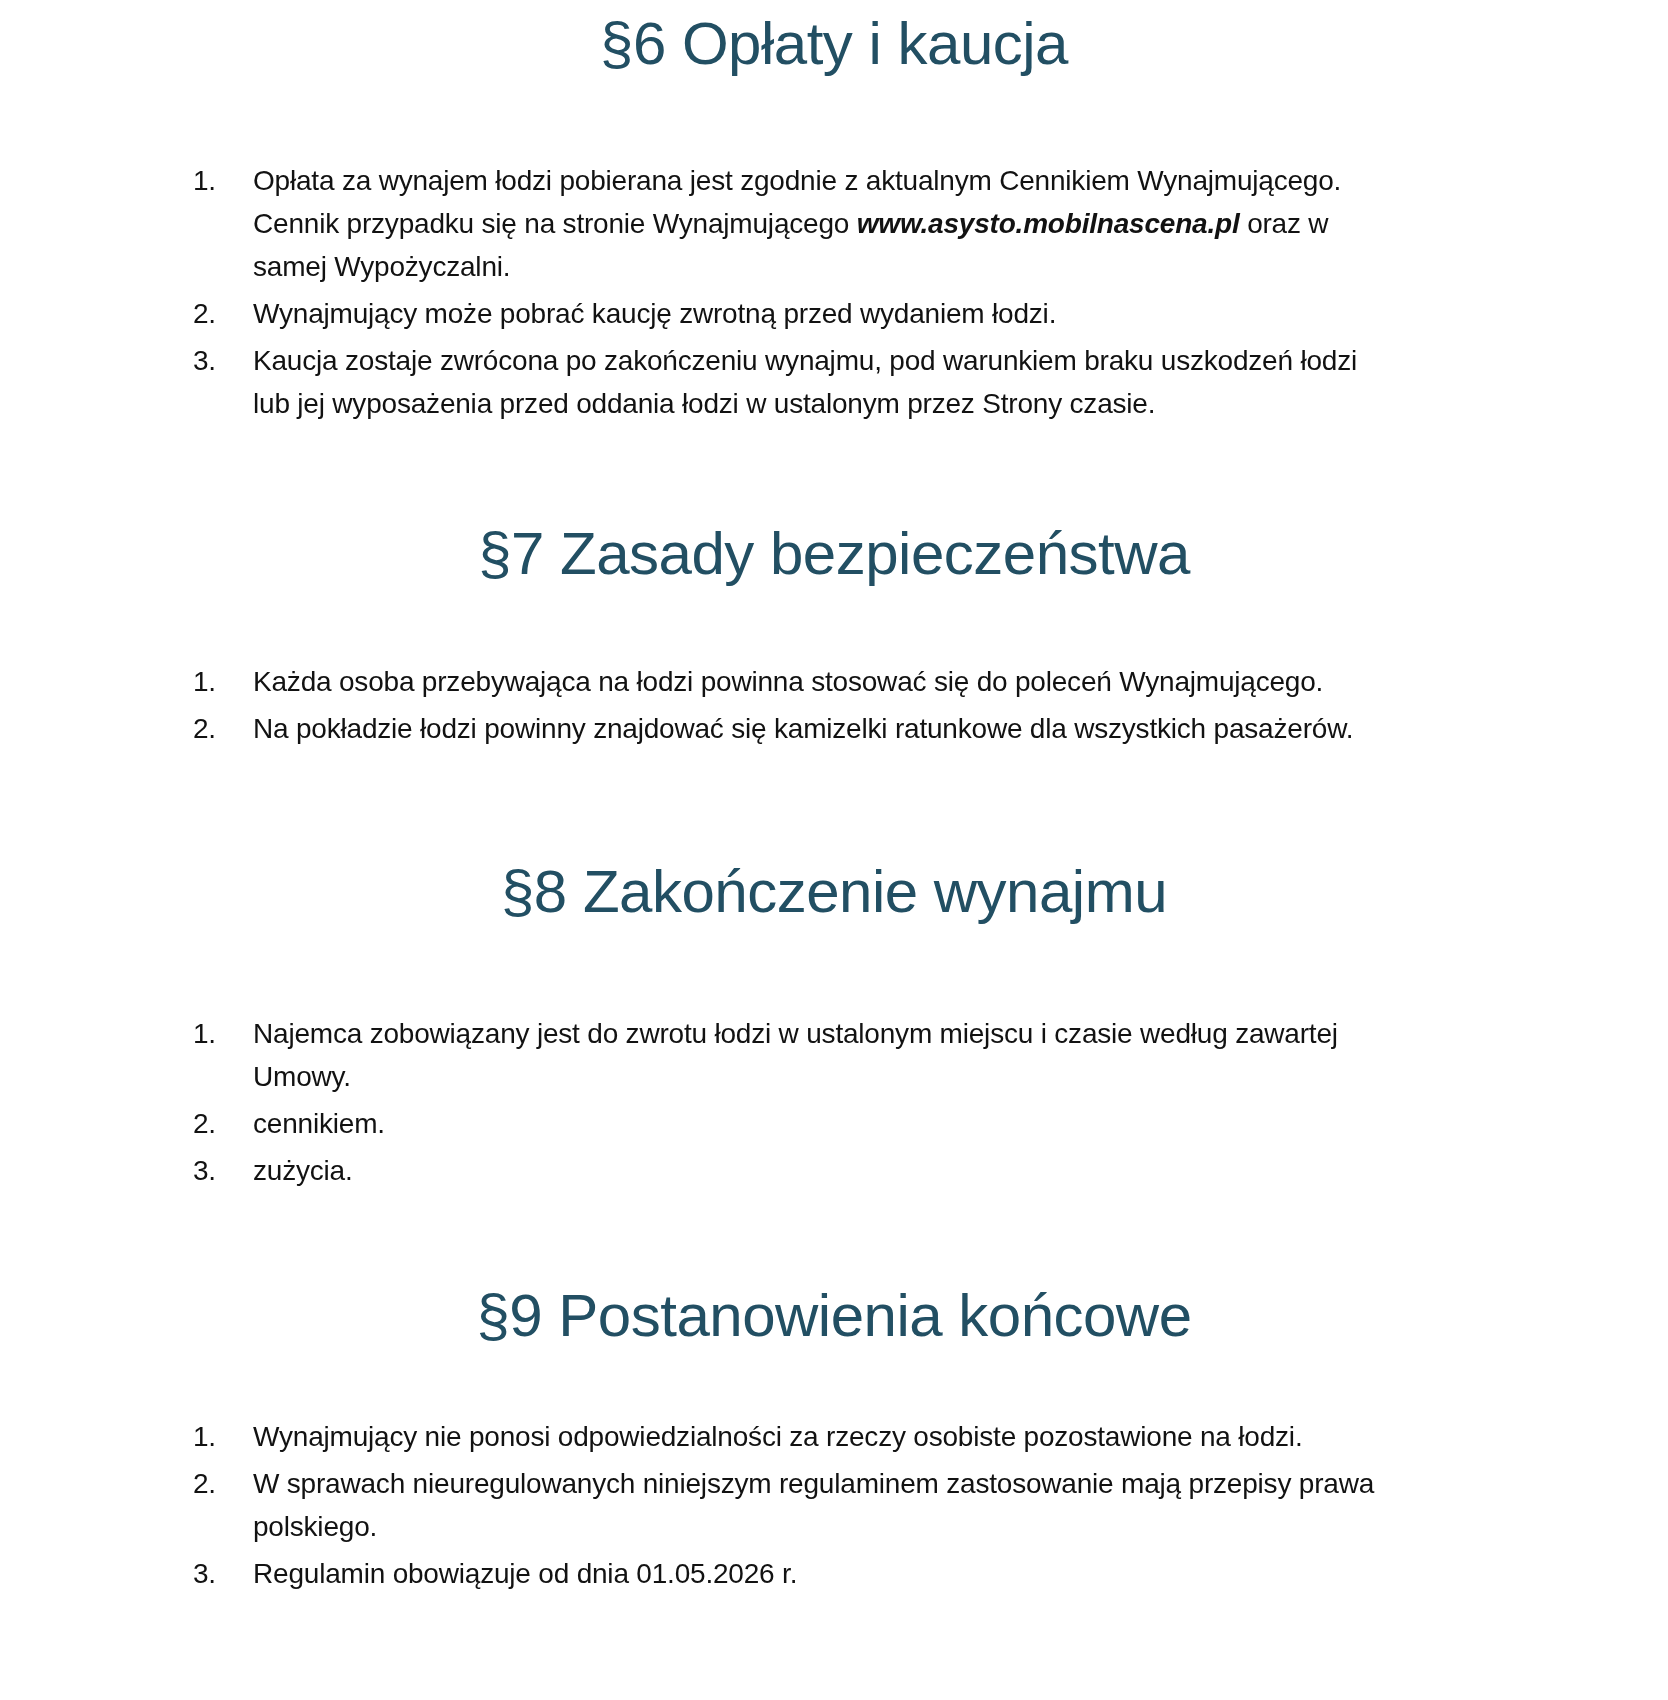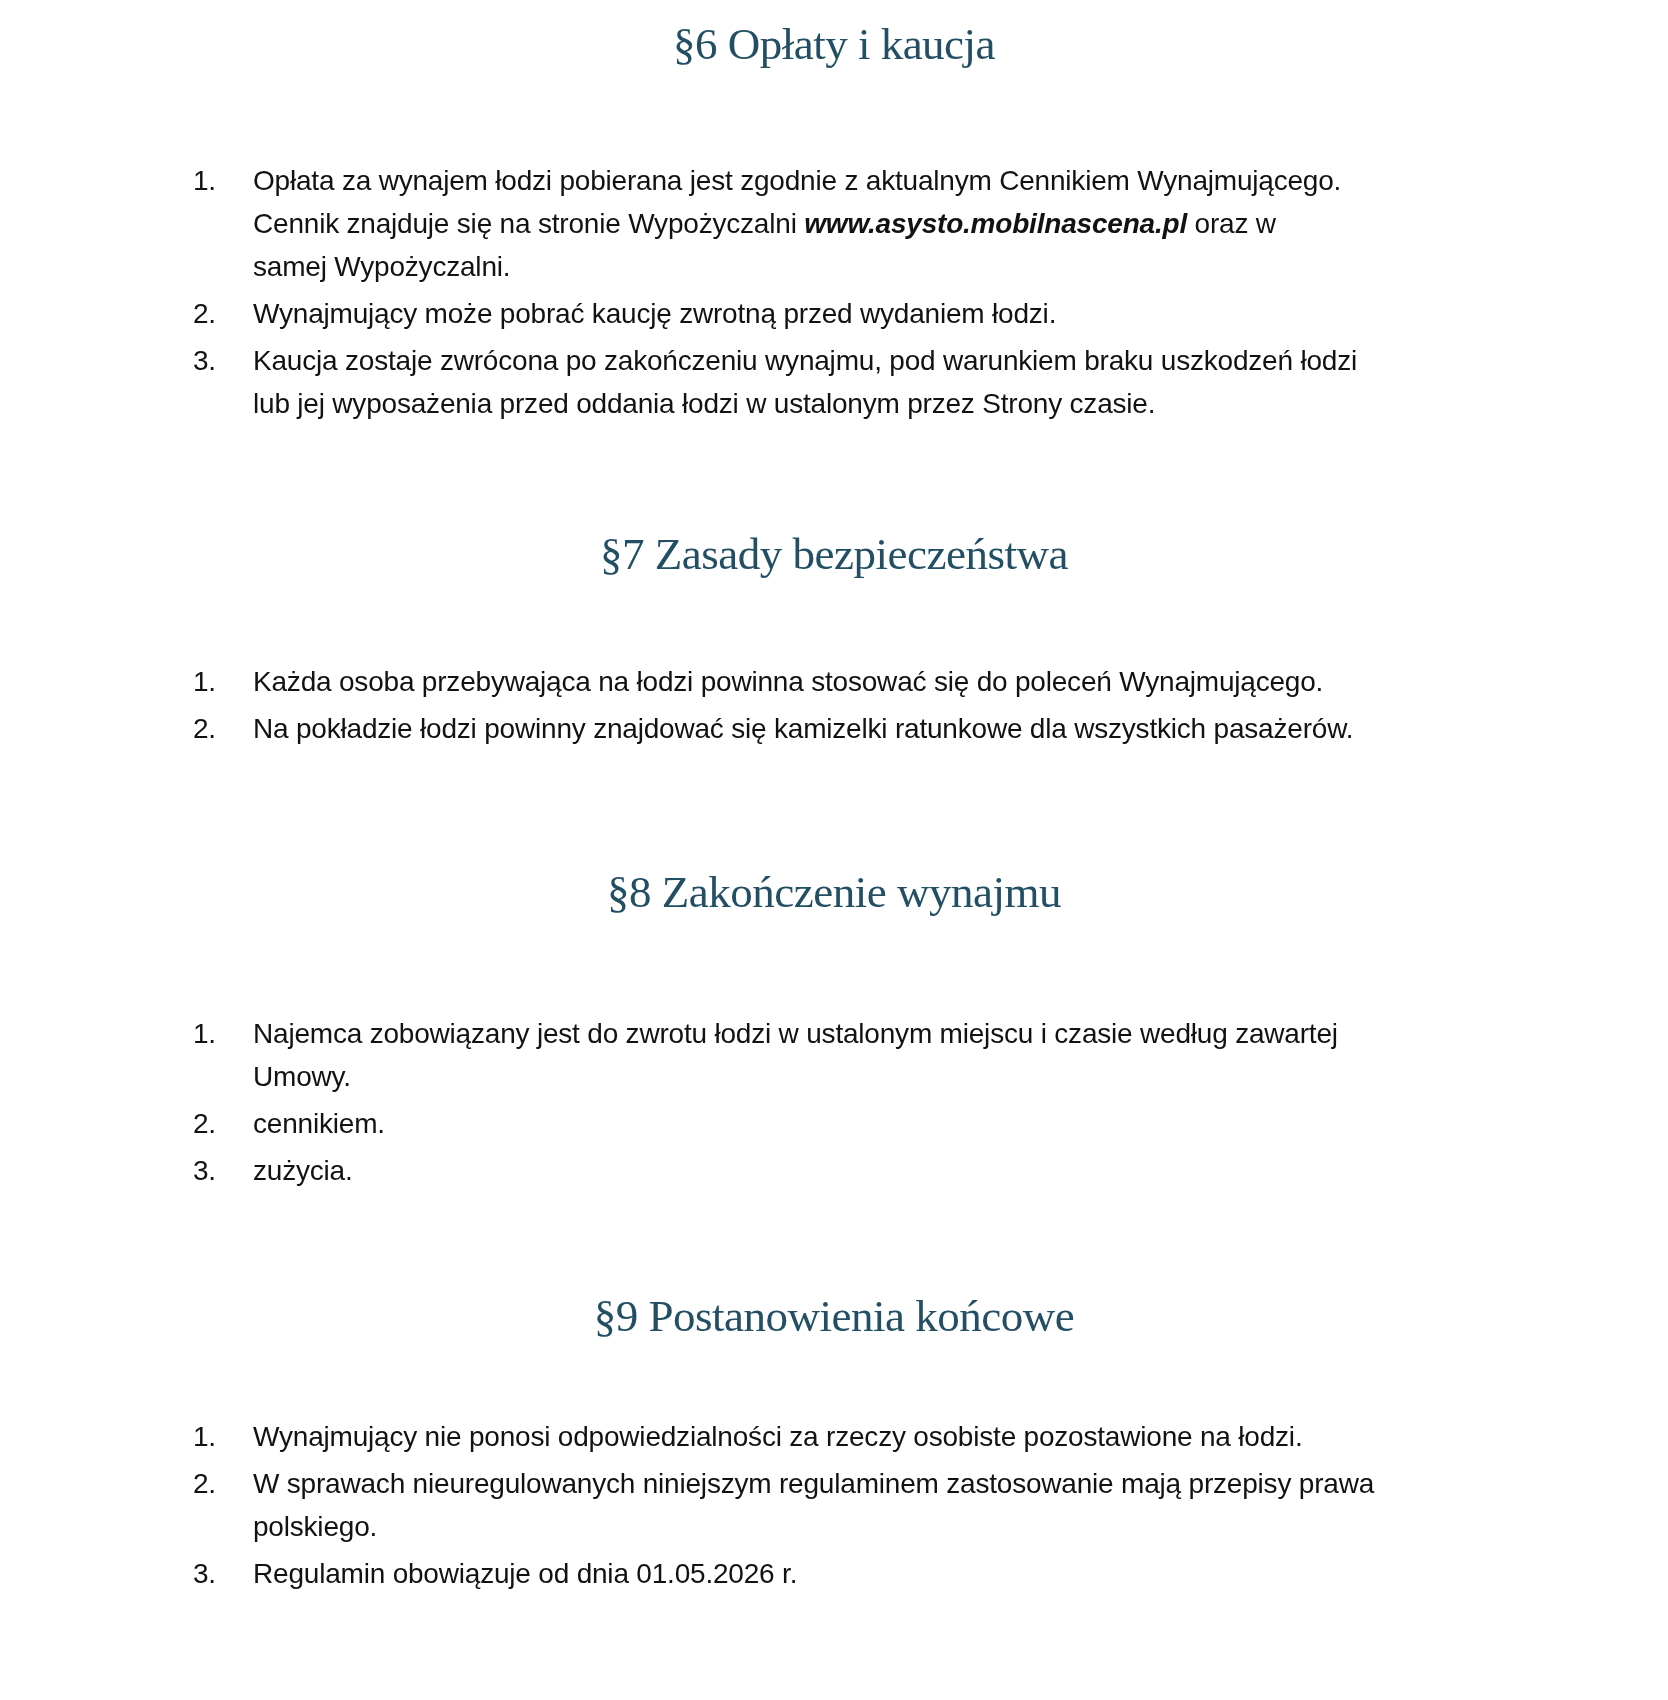--- a/index.html
+++ b/index.html
@@ -17,27 +17,26 @@
   .page {
     position: relative;
     width: 1668px;
     height: 1700px;
     background: #ffffff;
     padding-top: 17px;
     box-sizing: border-box;
   }
   .heading {
     margin: 0;
-    font-size: 45px;
+    font-size: 60px;
     line-height: 54px;
     font-weight: 400;
     letter-spacing: -0.5px;
     text-align: center;
     color: #224f63;
-    font-family: Liberation Serif, serif;
   }
   section:nth-of-type(1) .heading { margin-top: 0;     margin-bottom: 88px; }
   section:nth-of-type(2) .heading { margin-top: 102px; margin-bottom: 79px; text-align: center; }
   section:nth-of-type(3) .heading { margin-top: 115px; margin-bottom: 93px; }
   section:nth-of-type(4) .heading { margin-top: 97px;  margin-bottom: 72px; }
   .list {
     margin: 0;
     padding: 0;
     list-style: none;
     font-size: 28px;
@@ -61,21 +60,21 @@
 <body>
 
 <div class="page">
   <div id="content">
       <section>
         <h2 class="heading">§6 Opłaty i kaucja</h2>
         <ol class="list">
           <li>
             <span class="num">1.</span>
             <div class="line"><span>Opłata za wynajem łodzi pobierana jest zgodnie z aktualnym Cennikiem Wynajmującego.</span></div>
-            <div class="line"><span>Cennik znajduje się na stronie Wypożyczalni </span><span class="b">www.asysto.mobilnascena.pl</span><span> oraz w</span></div>
+            <div class="line"><span>Cennik przypadku się na stronie Wynajmującego </span><span class="b">www.asysto.mobilnascena.pl</span><span> oraz w</span></div>
             <div class="line"><span>samej Wypożyczalni.</span></div>
           </li>
           <li>
             <span class="num">2.</span>
             <div class="line"><span>Wynajmujący może pobrać kaucję zwrotną przed wydaniem łodzi.</span></div>
           </li>
           <li>
             <span class="num">3.</span>
             <div class="line"><span>Kaucja zostaje zwrócona po zakończeniu wynajmu, pod warunkiem braku uszkodzeń łodzi</span></div>
             <div class="line"><span>lub jej wyposażenia przed oddania łodzi w ustalonym przez Strony czasie.</span></div>

